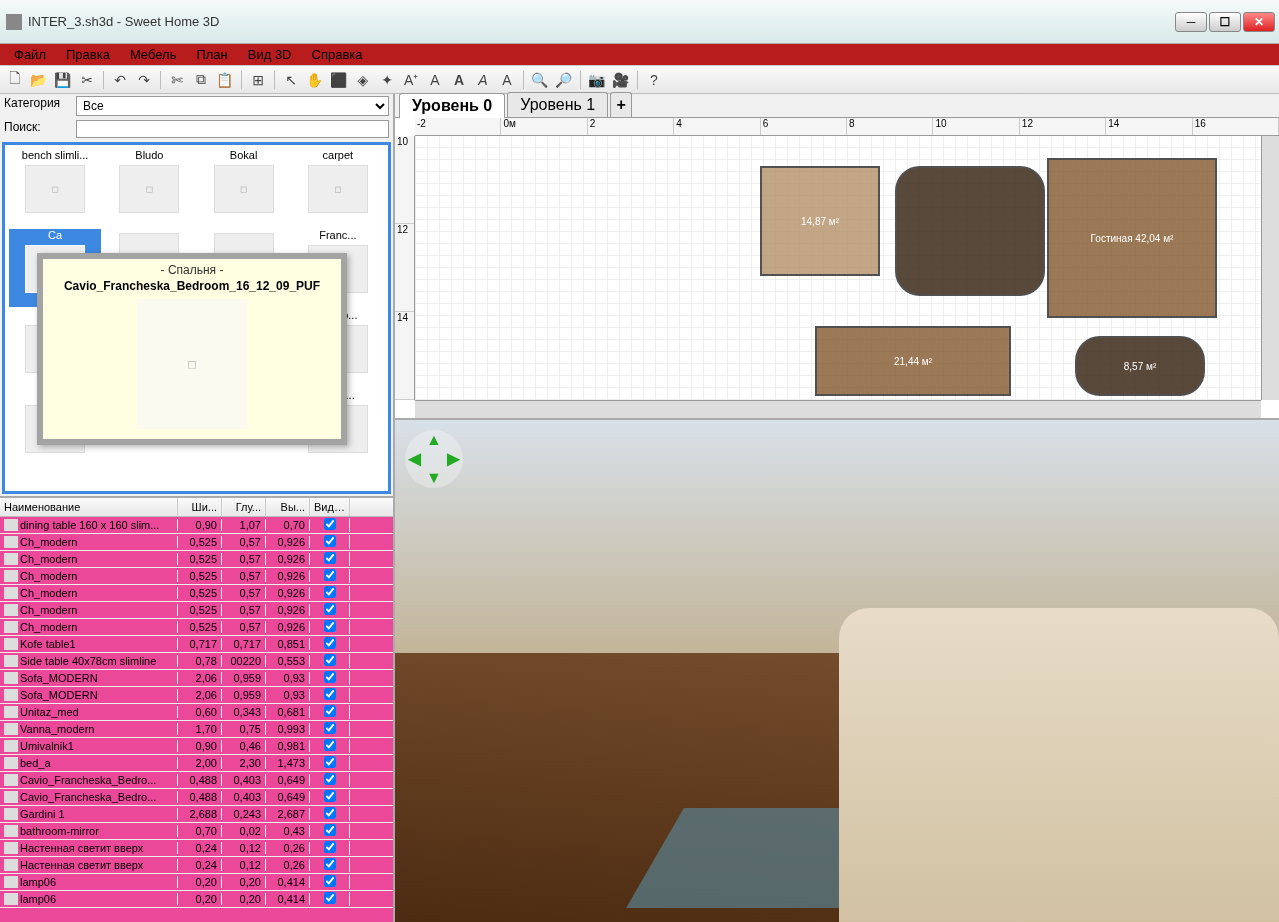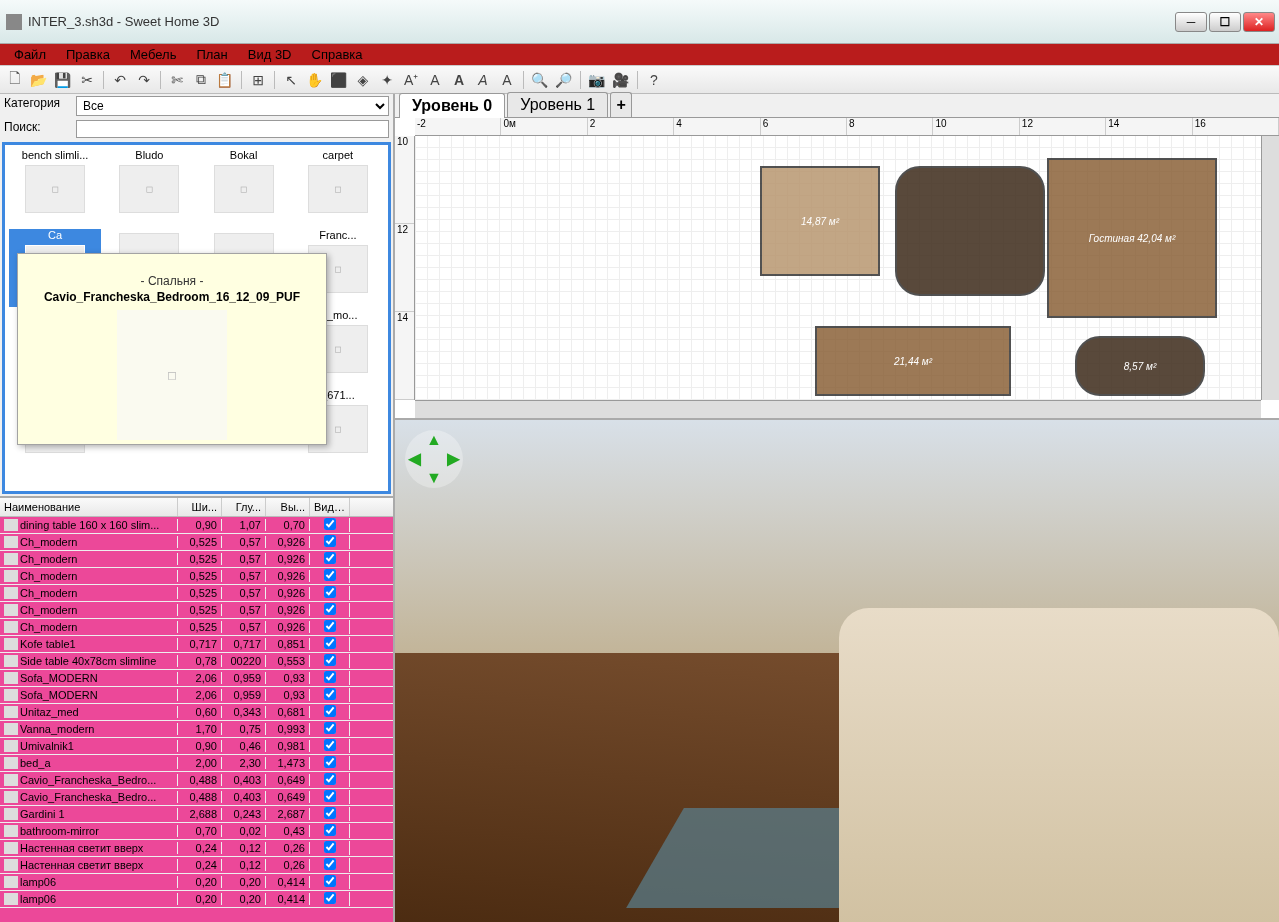--- a/index.html
+++ b/index.html
@@ -30,21 +30,21 @@
 .filterrow select, .filterrow input { flex: 1; border: 1px solid #999; font-size: 12px; padding: 1px 2px; background: #fff; }
 
 .furngrid { border: 3px solid #3d88e0; margin: 2px; background: #fff; height: 352px; position: relative; overflow: hidden; }
 .furngrid .inner { display: grid; grid-template-columns: repeat(4, 1fr); gap: 2px; padding: 4px; }
 .furnitem { display: flex; flex-direction: column; align-items: center; font-size: 11px; text-align: center; height: 78px; }
 .furnitem .thumb { width: 60px; height: 48px; background: #eee; border: 1px solid #ddd; margin-top: 4px; display:flex; align-items:center; justify-content:center; color:#aaa; font-size:9px; }
 .furnitem.selected { background: #3d88e0; color: #fff; }
 .furnitem.selected .thumb { border-color:#fff; }
 .furnitem .label { white-space: nowrap; overflow: hidden; text-overflow: ellipsis; width: 84px; }
 
-.tooltip { position: absolute; top: 108px; left: 12px; width: 310px; height: 192px; background: #ffffe1; border: 1px solid #a3a3a3; box-shadow: 2px 2px 6px rgba(0,0,0,0.3); padding: 20px; text-align: center; font-size: 12px; z-index: 50; }
+.tooltip { position: absolute; top: 108px; left: 32px; width: 310px; height: 192px; background: #ffffe1; border: 6px solid #a3a3a3; box-shadow: 2px 2px 6px rgba(0,0,0,0.3); padding: 4px; text-align: center; font-size: 12px; z-index: 50; }
 .tooltip .cat { color: #333; }
 .tooltip .name { font-weight: bold; margin: 2px 0; }
 .tooltip .preview { width: 110px; height: 130px; margin: 6px auto; background: #fafaf0; display:flex; align-items:center; justify-content:center; color:#bbb; }
 
 .tablepane { flex: 1; background: #ec4899; border-top: 2px solid #aaa; overflow: hidden; display: flex; flex-direction: column; }
 .thead { display: flex; background: linear-gradient(#fafafa,#e8e8e8); border-bottom: 1px solid #bbb; font-size: 11px; }
 .thead .th { padding: 3px 4px; border-right: 1px solid #ccc; overflow: hidden; white-space: nowrap; text-overflow: ellipsis; }
 .tbody { flex: 1; overflow-y: auto; }
 .trow { display: flex; font-size: 11px; border-bottom: 1px solid #eee; height: 17px; align-items: center; }
 .trow .td { padding: 0 4px; border-right: 1px solid #eee; overflow: hidden; white-space: nowrap; text-overflow: ellipsis; }
@@ -63,21 +63,21 @@
 
 .planview { height: 302px; background: #fff; position: relative; border-bottom: 2px solid #aaa; overflow:hidden; }
 .ruler-h { position:absolute; top:0; left:20px; right:0; height:18px; background:#f5f5f5; border-bottom:1px solid #999; display:flex; font-size:10px; }
 .ruler-h .tick { flex:1; border-right:1px solid #ccc; padding-left:2px; }
 .ruler-v { position:absolute; top:18px; left:0; width:20px; bottom:18px; background:#f5f5f5; border-right:1px solid #999; display:flex; flex-direction:column; font-size:10px; }
 .ruler-v .tick { flex:1; border-bottom:1px solid #ccc; padding-left:2px; }
 .plancanvas { position:absolute; top:18px; left:20px; right:18px; bottom:18px; background:
   repeating-linear-gradient(0deg,#eee,#eee 1px,transparent 1px,transparent 12px),
   repeating-linear-gradient(90deg,#eee,#eee 1px,transparent 1px,transparent 12px),
   #fff; overflow:hidden; }
-.room { position:absolute; background: #8b6239; border: 2px solid #333; opacity:0.85; display:flex; align-items:center; justify-content:center; color:#fff; font-size:10px; text-align:center;font-style:italic; }
+.room { position:absolute; background: #8b6239; border: 2px solid #333; opacity:0.85; display:flex; align-items:center; justify-content:center; color:#fff; font-size:10px; text-align:center; }
 .room.dark { background:#3d2a1a;border-radius:25px; }
 .room.light { background:#b89770; }
 .planscroll-h { position:absolute; bottom:0; left:20px; right:18px; height:18px; background:#eee; border-top:1px solid #999; }
 .planscroll-v { position:absolute; top:18px; right:0; width:18px; bottom:18px; background:#eee; border-left:1px solid #999; }
 
 .view3d { flex:1; background: linear-gradient(#d8e0e8 0%, #c0b090 50%, #5a3a20 100%); position:relative; overflow:hidden; }
 .navcompass { position:absolute; top:10px; left:10px; width:58px; height:58px; background:rgba(255,255,255,0.3); border-radius:50%; display:grid; grid-template:repeat(3,1fr)/repeat(3,1fr); }
 .navcompass .arrow { display:flex; align-items:center; justify-content:center; color:#2a2; font-size:16px; font-weight:bold; }
 
 .floor3d { position:absolute; bottom:0; left:0; right:0; height:55%; background:linear-gradient(5deg,#4a2a10,#7a5030); transform-origin:bottom; }

